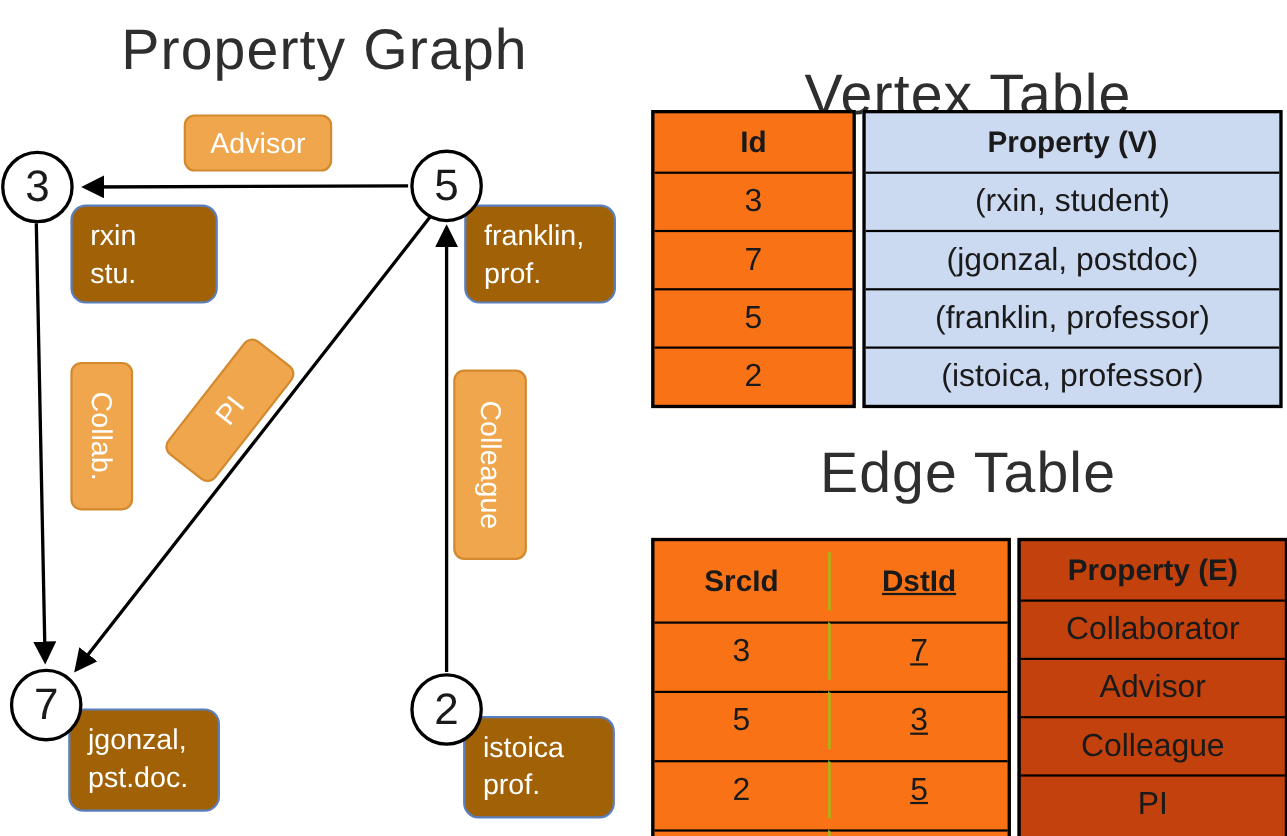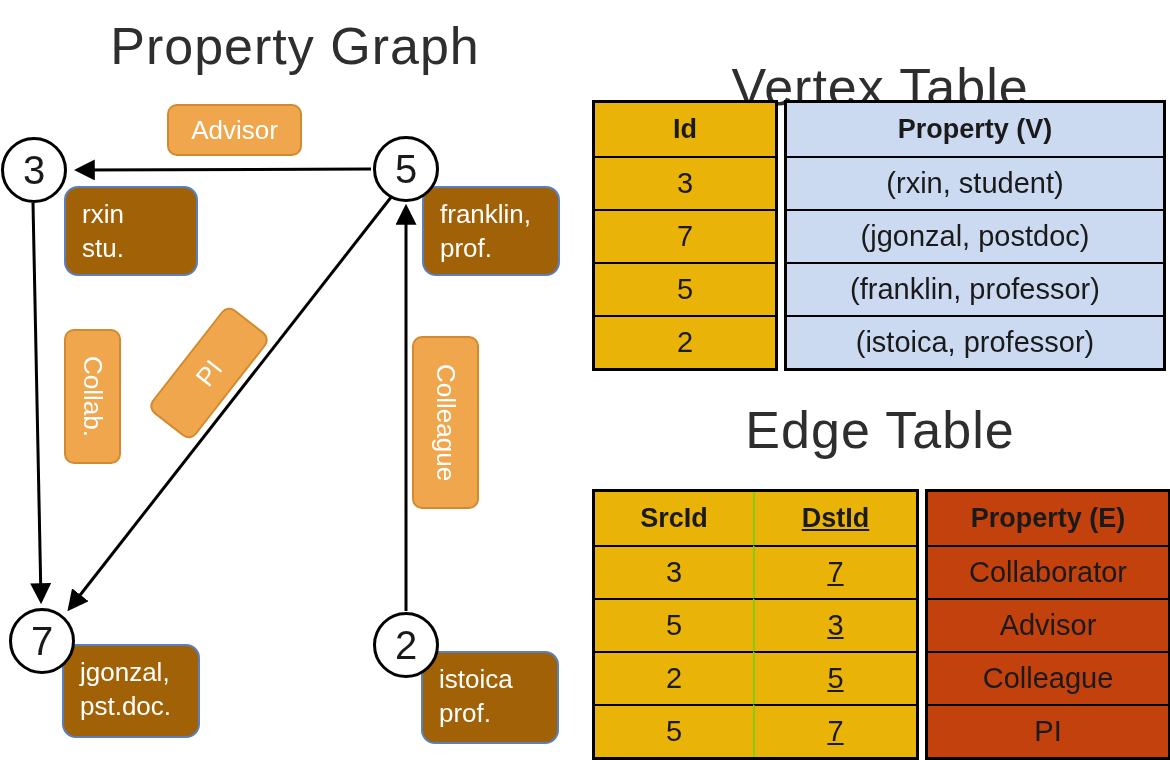--- a/index.html
+++ b/index.html
@@ -39,36 +39,36 @@
     align-items: center; justify-content: center; z-index: 2; }
   .ebox-advisor   { left: 167px; top: 104px; width: 135px; height: 52px; }
   .ebox-collab    { left: 64px;  top: 329px; width: 57px;  height: 135px; }
   .ebox-colleague { left: 412px; top: 336px; width: 67px;  height: 173px; }
   .ebox-pi        { left: 143px; top: 345px; width: 132px; height: 56px;
                     transform: rotate(-52deg); }
   .vertical-text { writing-mode: vertical-rl; text-orientation: mixed; }
 
   
   .tbl { position: absolute; display: flex; z-index: 2; }
-  .tbl .group { border: 3px solid #000; background: #eab308; }
+  .tbl .group { border: 3px solid #000; background: #f97316; }
   .tbl .gap { width: 6px; }
   .cell { display: flex; align-items: center; justify-content: center;
     font-size: 29px; font-weight: 300; border-top: 2px solid #000; }
   .cell:first-child, .row-first { border-top: none; }
   .cell.header { font-weight: bold; font-size: 27px; }
 
   .vtable { left: 592px; top: 100px; }
   .vtable .cell { height: 53px; }
   .vtable .id-col { width: 186px; }
   .vtable .prop-col { width: 382px; background: #CBD9F1; }
 
   .etable { left: 592px; top: 489px; }
   .etable .cell { height: 53px; }
   .etable .src-dst { display: grid; grid-template-columns: 158px 163px; }
-  .etable .src-dst .cell { border-top: 2px solid #000; }
+  .etable .src-dst .cell { border-top: 2px solid #000; margin-top: 10px; }
   .etable .src-dst .cell.top { border-top: none; }
   .etable .src-dst .cell.right-col { border-left: 2px solid #84cc16; text-decoration: underline; }
   .etable .prop-col { width: 246px; background: #c2410c; }
 </style>
 </head>
 <body>
 
 <div class="stage">
 
   <div class="title title-graph">Property Graph</div>

